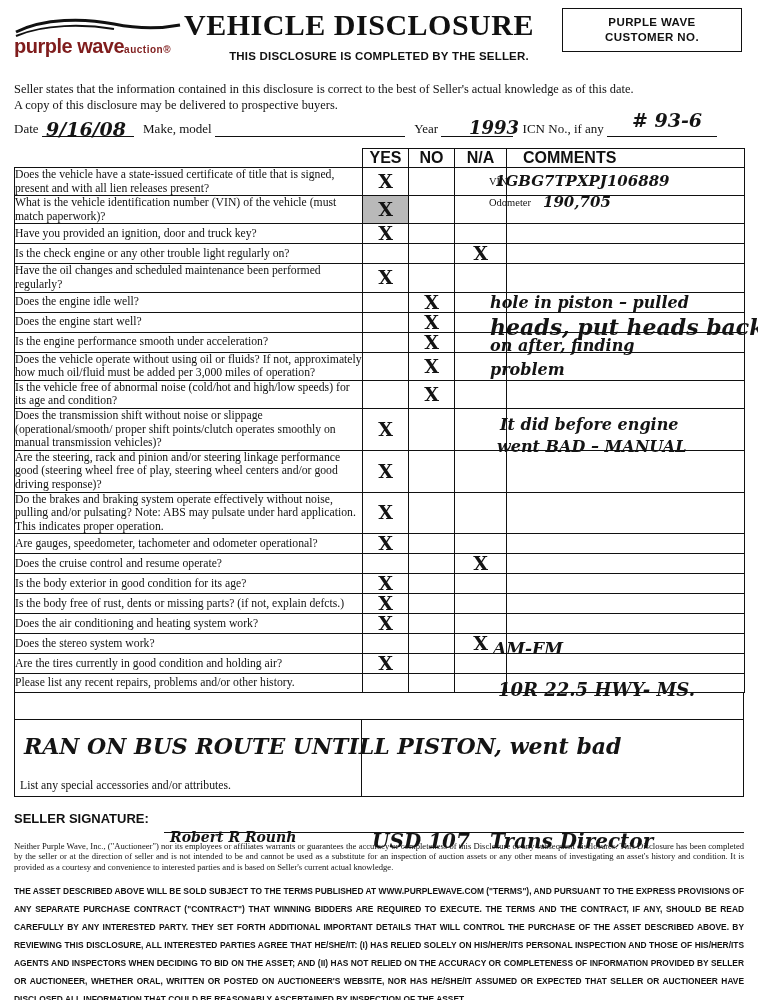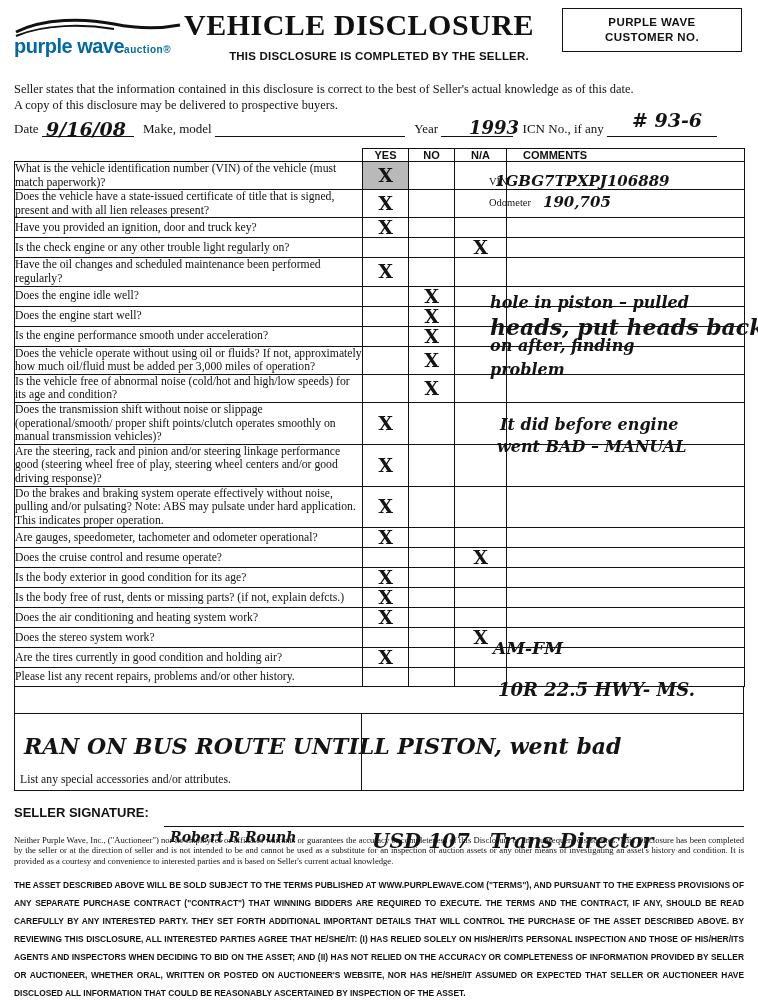--- a/index.html
+++ b/index.html
@@ -4,42 +4,42 @@
 <style>
   html,body{margin:0;padding:0;background:#fff;}
   body{width:758px;height:1000px;font-family:"Liberation Serif",serif;color:#111;position:relative;overflow:hidden;}
   .page{position:relative;width:758px;height:1000px;padding:0;box-sizing:border-box;}
 
   
   .header{position:relative;height:66px;margin:6px 16px 0 14px;}
   .logo{position:absolute;left:0;top:10px;width:168px;}
   .logo-swoosh{position:relative;height:20px;}
   .logo-swoosh svg{display:block;}
-  .logo-word{font-family:"Liberation Sans",sans-serif;font-weight:bold;font-size:20px;letter-spacing:-0.5px;color:#0369a1;line-height:20px;}
+  .logo-word{font-family:"Liberation Sans",sans-serif;font-weight:bold;font-size:20px;letter-spacing:-0.5px;color:#7f1d1d;line-height:20px;}
   .logo-word .sub{font-size:10px;font-weight:bold;letter-spacing:0.5px;}
   .title{position:absolute;left:170px;top:2px;width:390px;}
   .title h1{margin:0;font-family:"Liberation Serif",serif;font-weight:bold;font-size:30px;letter-spacing:0.5px;}
   .cust-box{position:absolute;right:0;top:2px;width:170px;border:1px solid #111;padding:6px 4px;text-align:center;font-family:"Liberation Sans",sans-serif;font-weight:bold;font-size:11.5px;line-height:15px;letter-spacing:0.4px;}
   .subtitle{position:absolute;left:170px;top:44px;width:390px;text-align:center;font-family:"Liberation Sans",sans-serif;font-weight:bold;font-size:11.5px;letter-spacing:0.2px;}
 
   
   .intro{margin:10px 14px 0 14px;font-size:12.4px;line-height:15.5px;}
   .intro div{white-space:nowrap;}
 
   
   .dateline{margin:6px 14px 3px 14px;position:relative;height:26px;font-size:13px;}
   .dateline .lbl{display:inline-block;vertical-align:bottom;}
   .fill{display:inline-block;border-bottom:1px solid #111;vertical-align:bottom;height:17px;position:relative;}
   .hw{position:absolute;font-family:"DejaVu Serif",serif;font-style:italic;font-weight:bold;color:#141414;white-space:nowrap;}
 
   
   table.main{border-collapse:collapse;margin:0 14px;width:730px;table-layout:fixed;}
   table.main td{border:1px solid #111;padding:0;vertical-align:middle;}
   .qcell{font-size:11.7px;line-height:13.6px;padding:3px 4px 3px 5px;}
-  .hdr td{text-align:center;font-family:"Liberation Sans",sans-serif;font-weight:bold;font-size:11px;padding:2px 0;}
+  .hdr td{text-align:center;font-family:"Liberation Sans",sans-serif;font-weight:bold;font-size:16px;padding:2px 0;}
   .hdr td.cmt{text-align:left;padding-left:16px;}
   .x{font-family:"DejaVu Serif",serif;font-size:19px;font-weight:bold;text-align:center;line-height:1;color:#141414;}
   td.shade{background:#b9b9b9;}
   .cmtcell{position:relative;}
 
   
   .cmt-layer{position:absolute;left:0;top:0;width:758px;height:1000px;pointer-events:none;}
   .cmt-layer span{position:absolute;font-family:"DejaVu Serif",serif;font-style:italic;font-weight:bold;color:#141414;white-space:nowrap;}
 
   
@@ -118,35 +118,35 @@
     </colgroup>
     <tbody id="table-body">
         <tr class="hdr">
           <td style="border: none;"></td>
           <td>YES</td>
           <td>NO</td>
           <td>N/A</td>
           <td class="cmt">COMMENTS</td>
         </tr>
         <tr>
+          <td class="qcell">Does the vehicle have a state-issued certificate of title that is signed, present and with all lien releases present?</td>
+          <td>
+            <div class="x">X</div>
+          </td>
+          <td>
+            <div class="x"></div>
+          </td>
+          <td>
+            <div class="x"></div>
+          </td>
+          <td class="cmtcell">&nbsp;</td>
+        </tr>
+        <tr>
           <td class="qcell">What is the vehicle identification number (VIN) of the vehicle (must match paperwork)?</td>
           <td class="shade">
-            <div class="x">X</div>
-          </td>
-          <td>
-            <div class="x"></div>
-          </td>
-          <td>
-            <div class="x"></div>
-          </td>
-          <td class="cmtcell">&nbsp;</td>
-        </tr>
-        <tr>
-          <td class="qcell">Does the vehicle have a state-issued certificate of title that is signed, present and with all lien releases present?</td>
-          <td>
             <div class="x">X</div>
           </td>
           <td>
             <div class="x"></div>
           </td>
           <td>
             <div class="x"></div>
           </td>
           <td class="cmtcell">&nbsp;</td>
         </tr>

